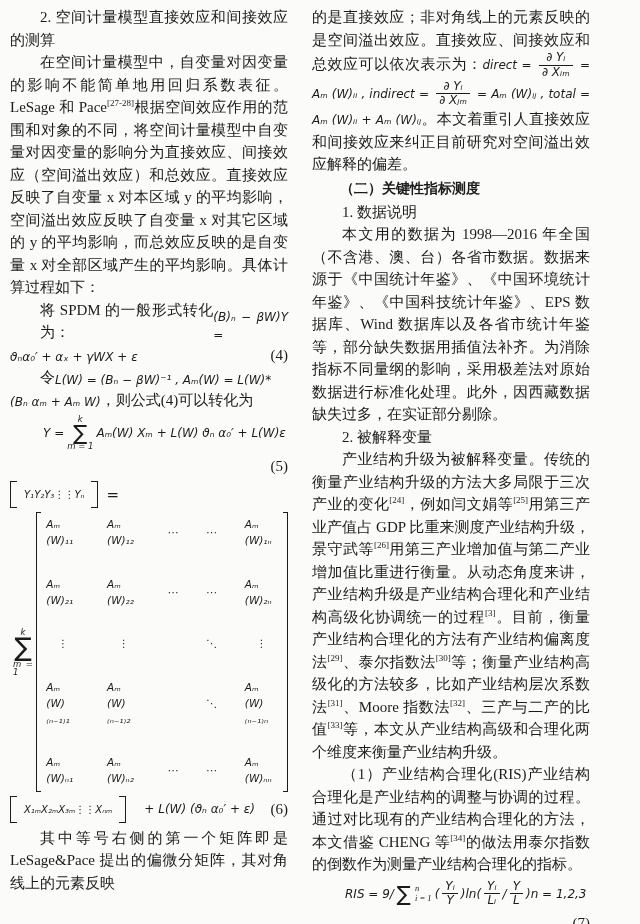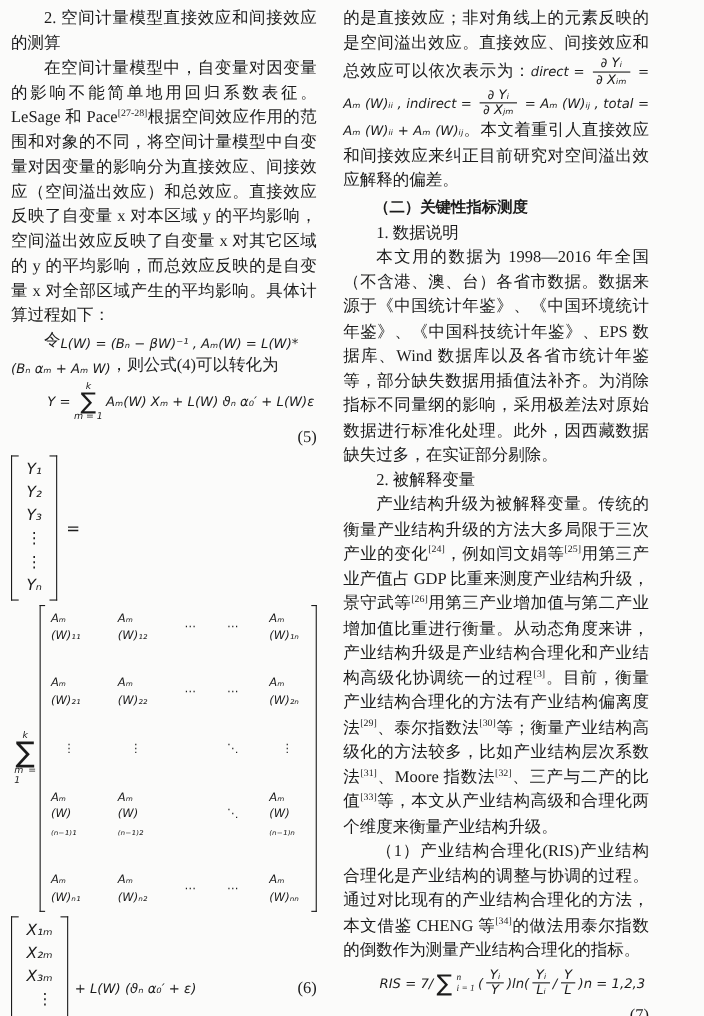--- a/index.html
+++ b/index.html
@@ -32,42 +32,52 @@
   .sum .sigma{font-size:21px;font-style:normal;font-family:"DejaVu Sans",sans-serif;line-height:.9;}
   .frac{display:inline-flex;flex-direction:column;vertical-align:middle;
         text-align:center;margin:0 3px;line-height:1.15;}
   .frac .num{border-bottom:1px solid currentColor;padding:0 3px;}
   .frac .den{padding:0 3px;}
   .supsub{display:inline-flex;flex-direction:column;font-size:8.5px;line-height:1.15;
           vertical-align:middle;margin:0 3px 0 1px;font-style:italic;}
   .bracketed{display:inline-flex;align-items:stretch;}
   .lbrk{width:6px;border:1.6px solid #1b1b1b;border-right:none;}
   .rbrk{width:6px;border:1.6px solid #1b1b1b;border-left:none;}
-  .vec{display:flex;flex-direction:column;justify-content:space-around;
-       padding:3px 7px;text-align:right;line-height:21px;font-size:14px;}
+  .vec{display:flex;flex-direction:row;justify-content:space-around;
+       padding:3px 7px;text-align:right;line-height:21px;font-size:10px;}
   .mat{display:grid;grid-template-columns:repeat(5,auto);
        column-gap:7px;row-gap:9px;padding:5px 5px;align-items:center;
        justify-items:center;font-size:10.5px;gap:28px;}
   .matrixrow{display:flex;align-items:center;margin:4px 0;}
-  .matrixrow .tail{margin-left:6px;}
+  .matrixrow .tail{margin-left:18px;}
   .matrixrow .eqnum{margin-left:auto;}
   .eq-sign{margin-left:8px;font-size:15px;}
   .sum.big .sigma{font-size:26px;}
 </style>
 </head>
 <body>
 
 <div class="page">
 
   <div class="col">
 
     <div class="h-num indent">2. 空间计量模型直接效应和间接效应的测算</div>
 
     <p class="para indent"><span>在空间计量模型中，自变量对因变量的影响不能简单地用回归系数表征。LeSage 和 Pace</span><sup class="cite">[27-28]</sup><span>根据空间效应作用的范围和对象的不同，将空间计量模型中自变量对因变量的影响分为直接效应、间接效应（空间溢出效应）和总效应。直接效应反映了自变量 x 对本区域 y 的平均影响，空间溢出效应反映了自变量 x 对其它区域的 y 的平均影响，而总效应反映的是自变量 x 对全部区域产生的平均影响。具体计算过程如下：</span></p>
 
+    <div>
+      <div class="eqline pad2">
+        <span>将 SPDM 的一般形式转化为：</span>
+          <span class="math">(B)ₙ − βW)Y =</span>
+      </div>
+      <div class="eqline split">
+        <span class="math">ϑₙα₀′ + αₓ + γWX + ε</span>
+        <span class="eqnum">(4)</span>
+      </div>
+    </div>
 
     <div class="eqline pad2">
       <span>令 </span>
         <span class="math">L(W) = (Bₙ − βW)⁻¹ , Aₘ(W) = L(W)*</span>
     </div>
     <div class="eqline">
       <span class="math">(Bₙ αₘ + Aₘ W)</span>
         <span>，则公式(4)可以转化为</span>
     </div>
 
@@ -176,21 +186,21 @@
 
     <p class="para indent">本文用的数据为 1998—2016 年全国（不含港、澳、台）各省市数据。数据来源于《中国统计年鉴》、《中国环境统计年鉴》、《中国科技统计年鉴》、EPS 数据库、Wind 数据库以及各省市统计年鉴等，部分缺失数据用插值法补齐。为消除指标不同量纲的影响，采用极差法对原始数据进行标准化处理。此外，因西藏数据缺失过多，在实证部分剔除。</p>
 
     <div class="h-num indent">2. 被解释变量</div>
 
     <p class="para indent"><span>产业结构升级为被解释变量。传统的衡量产业结构升级的方法大多局限于三次产业的变化</span><sup class="cite">[24]</sup><span>，例如闫文娟等</span><sup class="cite">[25]</sup><span>用第三产业产值占 GDP 比重来测度产业结构升级，景守武等</span><sup class="cite">[26]</sup><span>用第三产业增加值与第二产业增加值比重进行衡量。从动态角度来讲，产业结构升级是产业结构合理化和产业结构高级化协调统一的过程</span><sup class="cite">[3]</sup><span>。目前，衡量产业结构合理化的方法有产业结构偏离度法</span><sup class="cite">[29]</sup><span>、泰尔指数法</span><sup class="cite">[30]</sup><span>等；衡量产业结构高级化的方法较多，比如产业结构层次系数法</span><sup class="cite">[31]</sup><span>、Moore 指数法</span><sup class="cite">[32]</sup><span>、三产与二产的比值</span><sup class="cite">[33]</sup><span>等，本文从产业结构高级和合理化两个维度来衡量产业结构升级。</span></p>
 
     <p class="para indent"><span>（1）产业结构合理化(RIS)产业结构合理化是产业结构的调整与协调的过程。通过对比现有的产业结构合理化的方法，本文借鉴 CHENG 等</span><sup class="cite">[34]</sup><span>的做法用泰尔指数的倒数作为测量产业结构合理化的指标。</span></p>
 
     <div class="eqdisplay">
-      <span class="math">RIS = 7/</span>
+      <span class="math">RIS = 9/</span>
       <span class="sum">
           <span class="sigma">∑</span>
         </span>
       <span class="supsub">
           <span>n</span>
           <span>i = 1</span>
         </span>
       <span class="math">(</span>
       <span class="frac math">
           <span class="num">Yᵢ</span>

